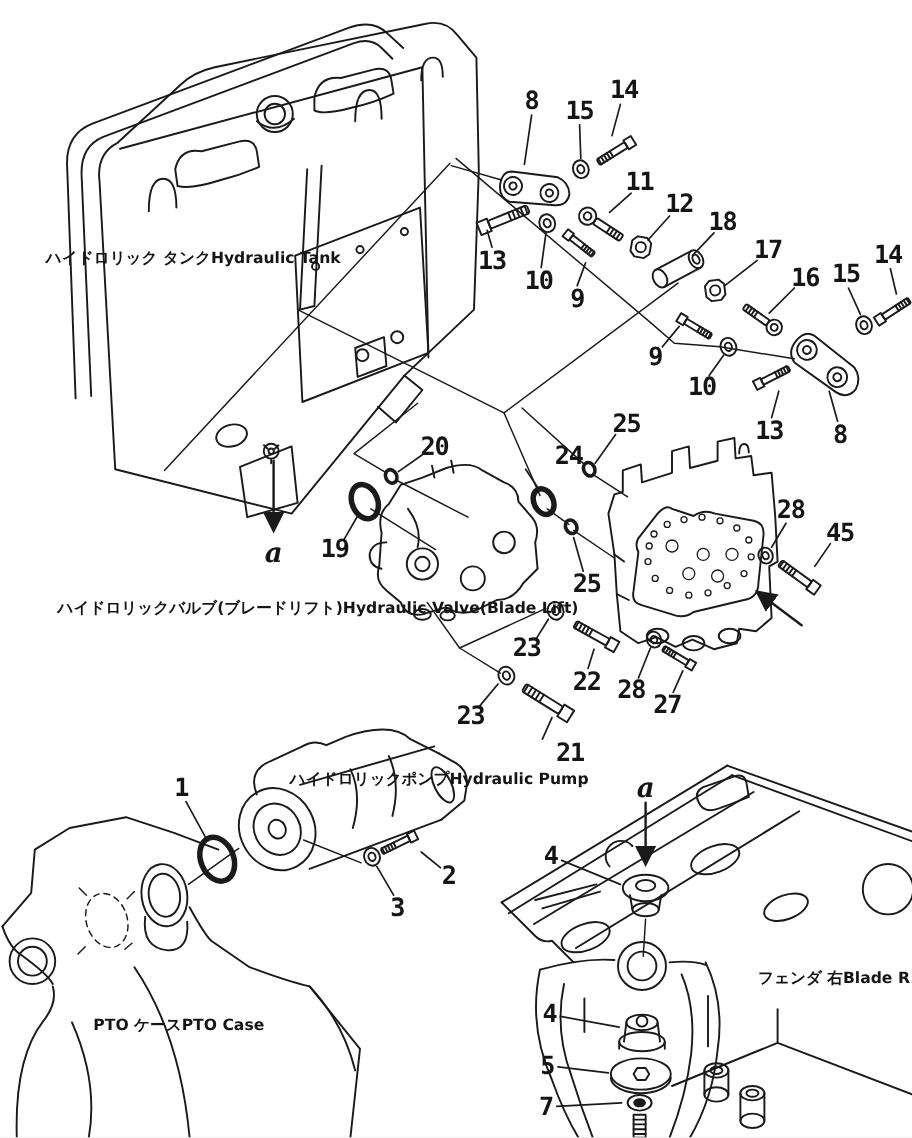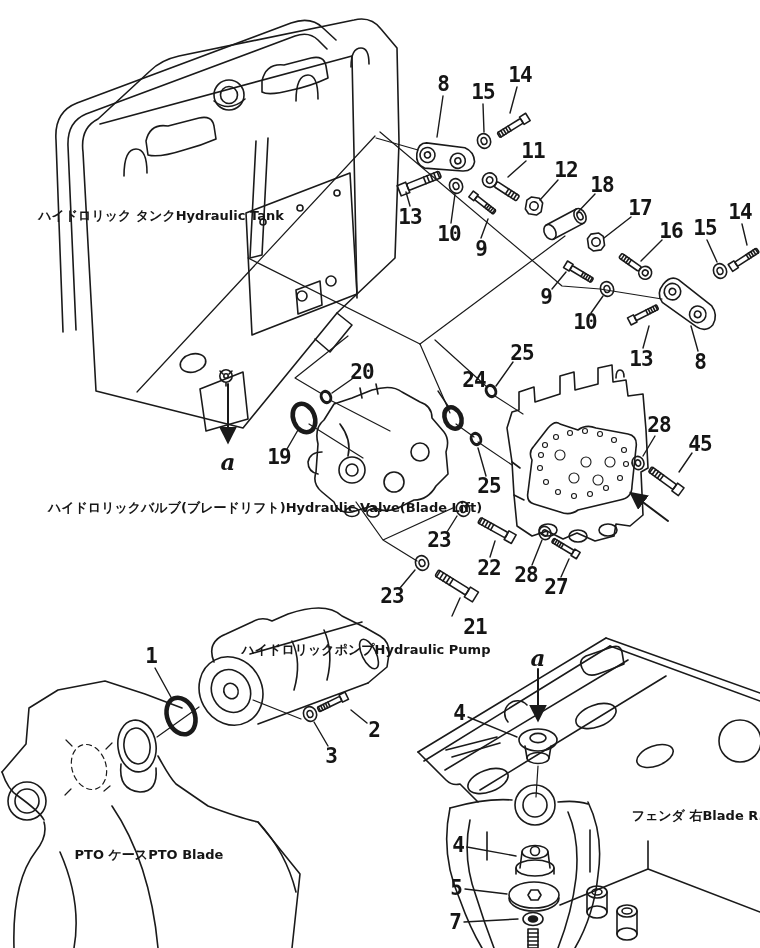--- a/index.html
+++ b/index.html
@@ -337,21 +337,21 @@
   <div class="lbl" style="left:265px;top:502px">
     <span>ハイドロリックバルブ(ブレードリフト)</span>
     <span>Hydraulic Valve(Blade Lift)</span>
   </div>
   <div class="lbl" style="left:366px;top:644px">
     <span>ハイドロリックポンプ</span>
     <span>Hydraulic Pump</span>
   </div>
   <div class="lbl" style="left:149px;top:849px">
     <span>PTO ケース</span>
-    <span>PTO Blade</span>
+    <span>PTO Case</span>
   </div>
   <div class="lbl" style="left:703px;top:810px">
     <span>フェンダ 右</span>
     <span>Blade R.H</span>
   </div>
 <div class="callout" style="left: 443px; top: 84px;">8</div>
       <div class="callout" style="left: 483px; top: 92px;">15</div>
       <div class="callout" style="left: 520px; top: 75px;">14</div>
       <div class="callout" style="left: 533px; top: 151px;">11</div>
       <div class="callout" style="left: 566px; top: 170px;">12</div>

